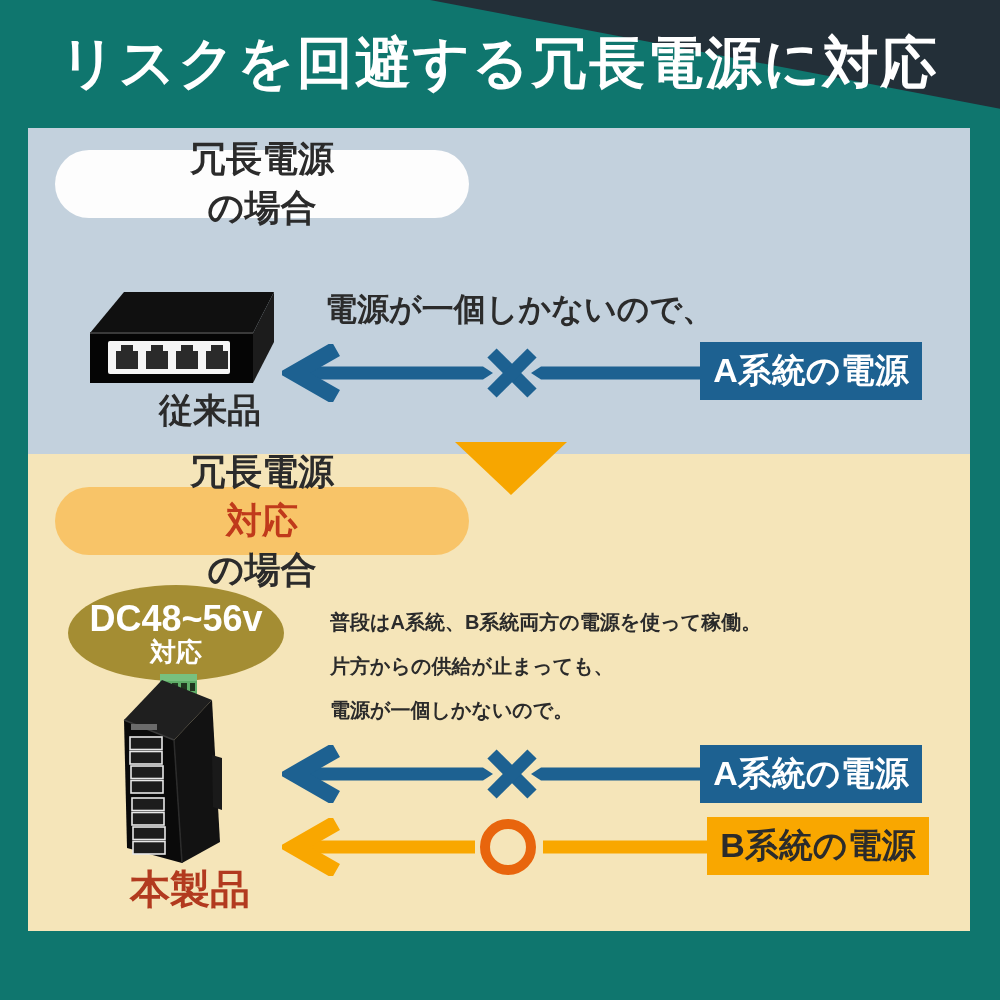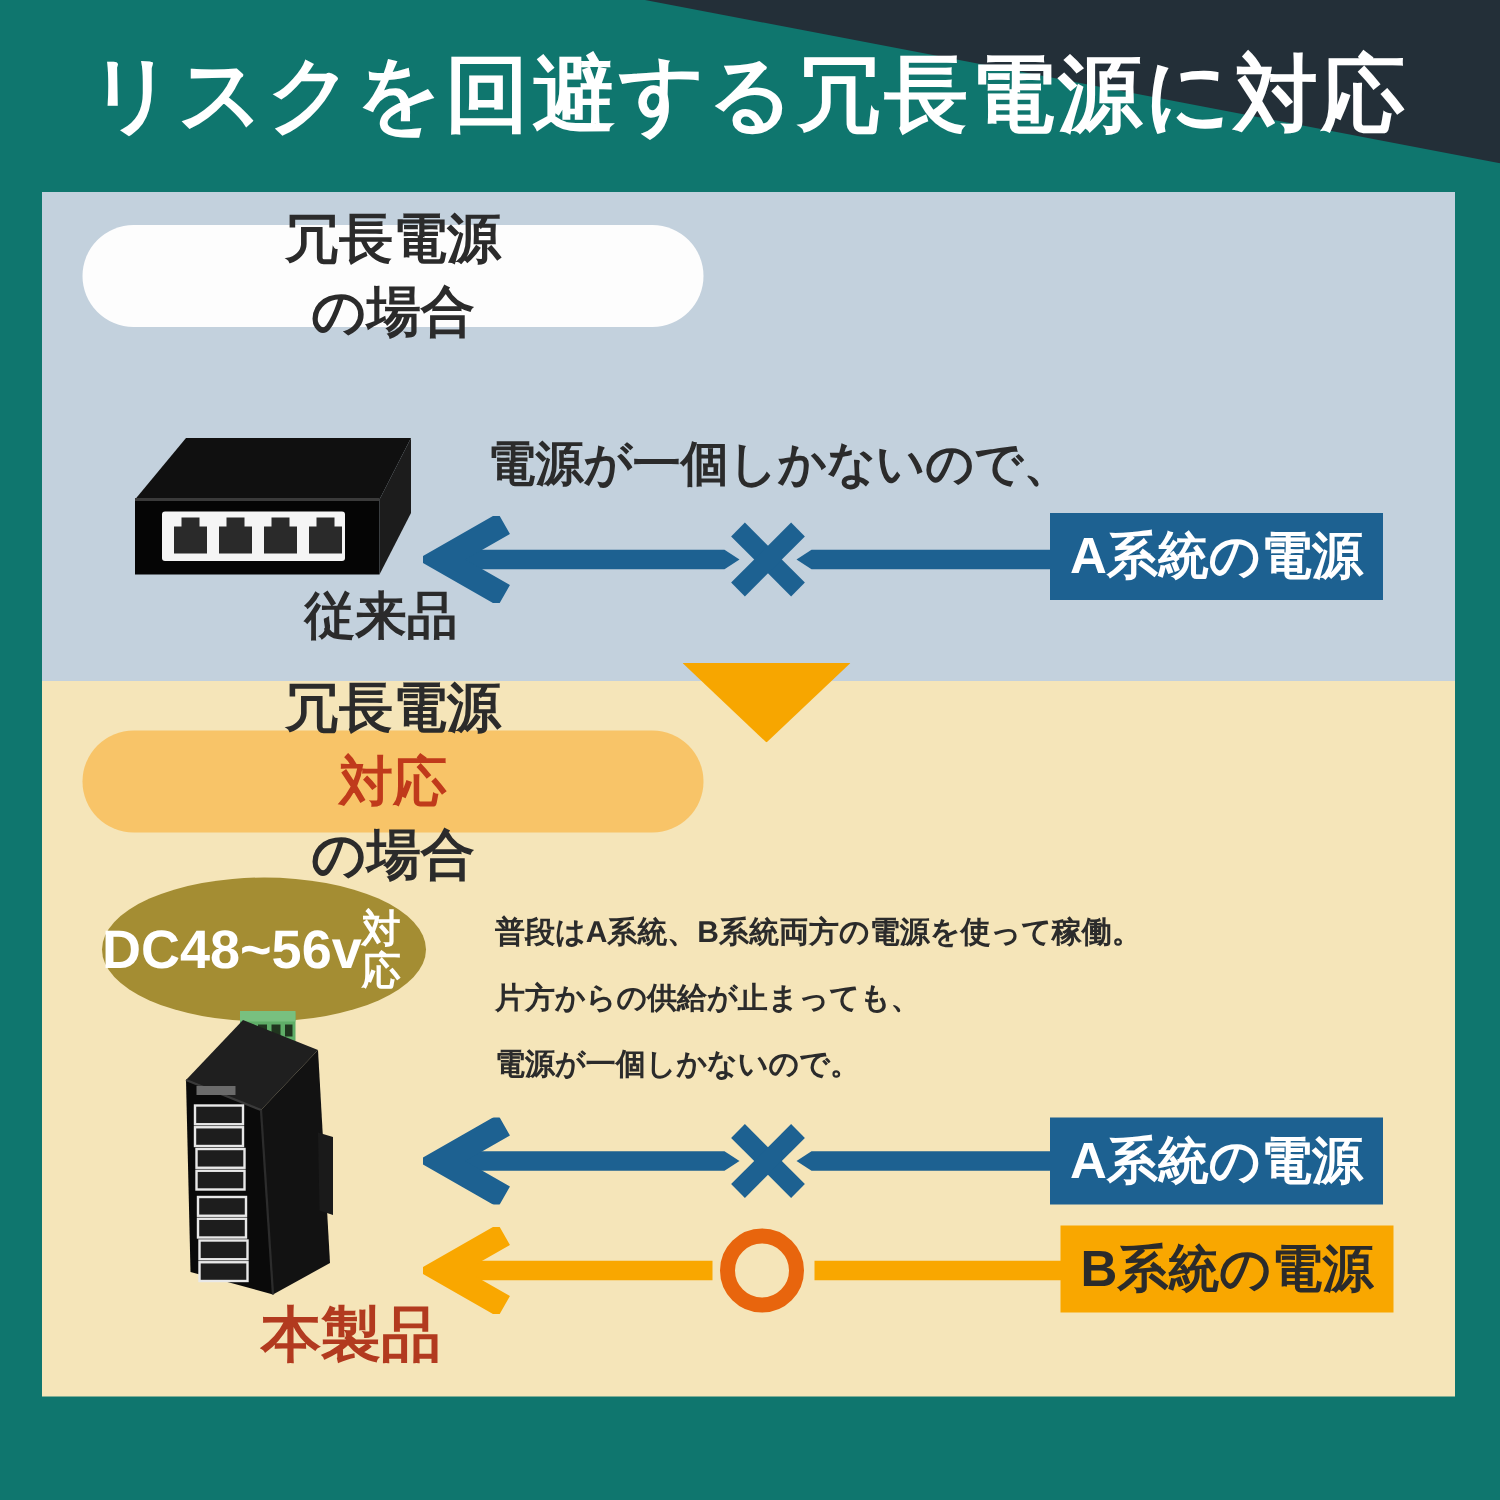--- a/index.html
+++ b/index.html
@@ -33,21 +33,21 @@
   .pill-white  { left:27px; top:22px; background:#fdfdfd; }
   .pill-orange { left:27px; top:33px; background:#f8c468; }
   .hl-blue { color:#1b7ac0; }
   .hl-red  { color:#c03a1b; }
 
   .desc { position:absolute; font-weight:bold; white-space:nowrap; color:#2b2b2b; }
   .desc-top { left:297px; top:122px; font-size:32px; line-height:46px;margin-top:36px; }
   .desc-bottom { left:302px; top:146px; font-size:20px; line-height:44px; }
 
   .device-label {
-    position:absolute; font-weight:bold; text-align:center; white-space:nowrap;margin-left:44px;
+    position:absolute; font-weight:bold; text-align:center; white-space:nowrap;
   }
   .label-legacy { left:102px; top:260px; width:160px; font-size:34px; color:#2b2b2b; }
   .label-product { left:82px; top:408px; width:160px; font-size:40px; color:#b23a1f; }
 
   .power-box {
     position:absolute; width:222px; height:58px;
     display:flex; align-items:center; justify-content:center;
     font-size:34px; font-weight:bold; white-space:nowrap; z-index:3;
   }
   .box-a { background:#1d6191; color:#ffffff;text-align:right; }
@@ -61,21 +61,21 @@
   .arrow-a-bot { left:254px; top:291px; }
   .arrow-b-bot { left:254px; top:364px; }
 
   .device-svg { position:absolute; z-index:2; }
   .legacy-switch { left:32px; top:142px; width:280px; height:150px; }
   .industrial-switch { left:82px; top:206px; width:210px; height:215px; }
 
   .voltage-badge {
     position:absolute; left:40px; top:131px; width:216px; height:96px;
     background:#a48d33; border-radius:50%;
-    display:flex; flex-direction:row; align-items:center; justify-content:center;
+    display:flex; flex-direction:column; align-items:center; justify-content:center;
     color:#ffffff; font-weight:bold; z-index:2;
   }
   .voltage-badge .v1 { font-size:36px; line-height:38px; }
   .voltage-badge .v2 { font-size:26px; line-height:28px; }
 
   .down-triangle {
     position:absolute; left:455px; top:442px; width:112px; height:53px;
     background:#f7a600; clip-path:polygon(0 0, 100% 0, 50% 100%); z-index:4;
   }
   .footnote {

